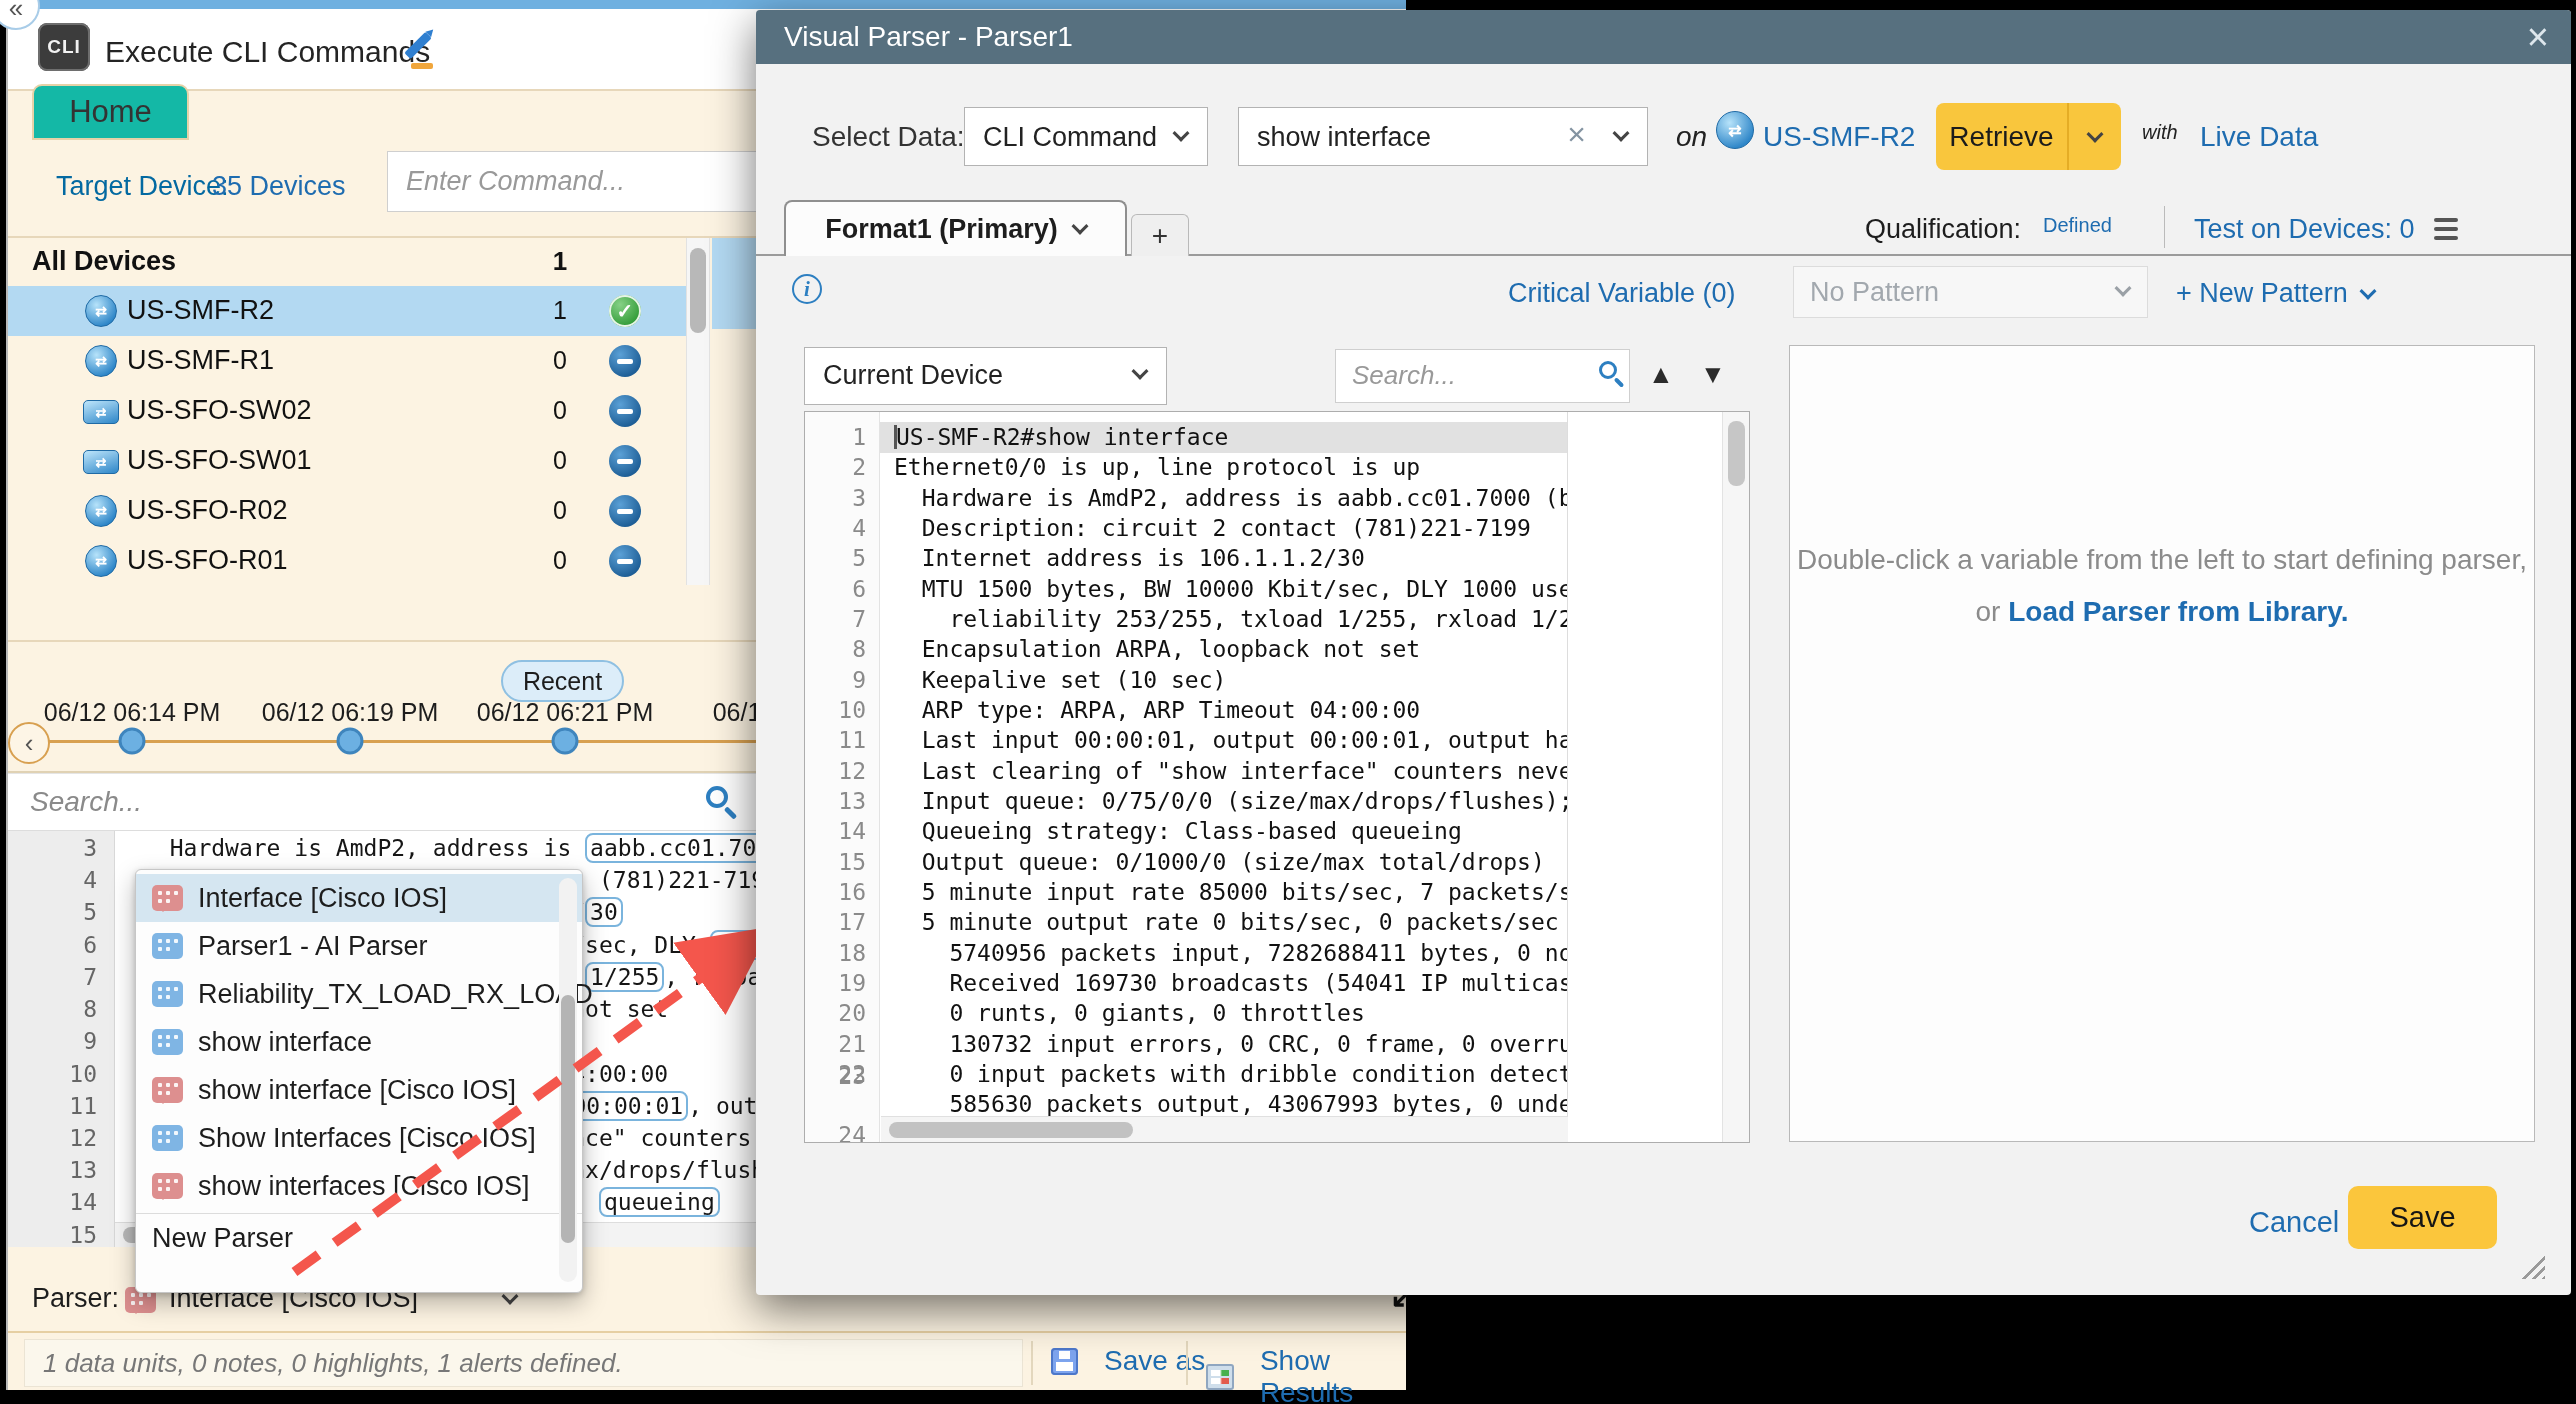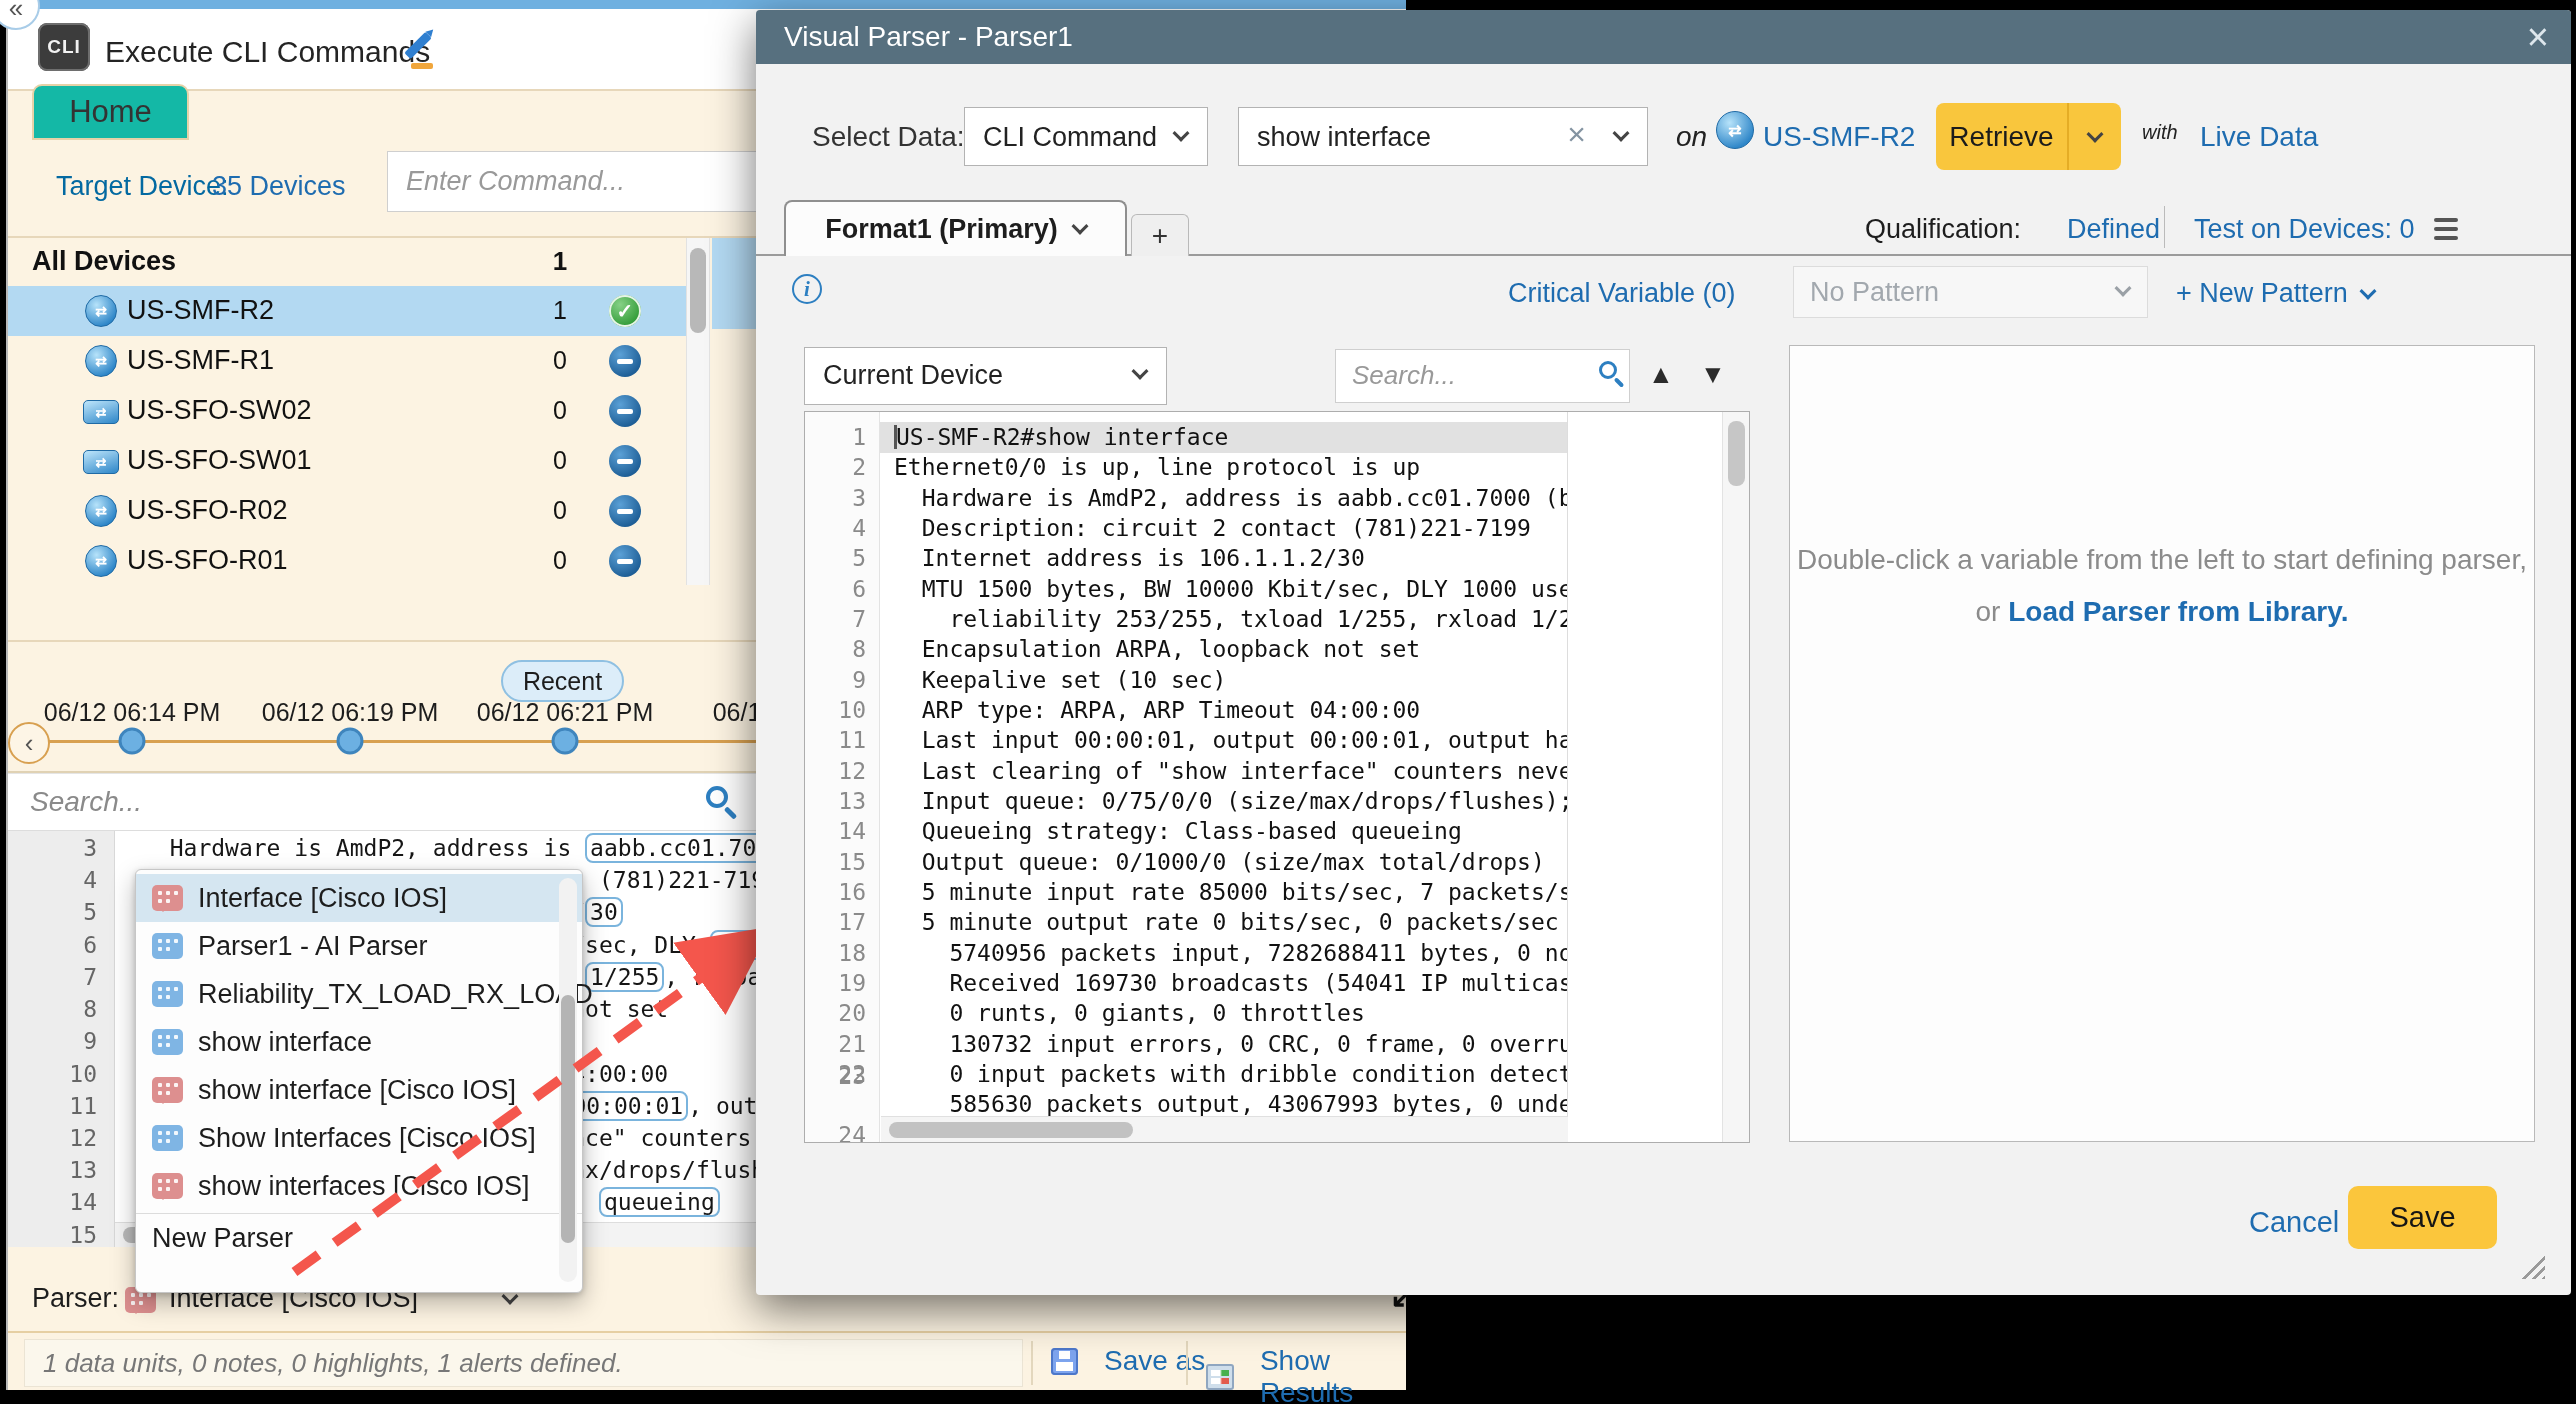--- a/index.html
+++ b/index.html
@@ -199,21 +199,21 @@
 
   .m-tabline { position:absolute; left:0; top:244px; width:100%; height:2px; background:#9b9b9b; }
   .m-tab { position:absolute; left:28px; top:190px; width:343px; height:56px; background:#fcfcfc;
            border:2px solid #8f8f8f; border-bottom:none; border-radius:8px 8px 0 0;
            display:flex; align-items:center; justify-content:center; gap:16px;
            font-size:27px; font-weight:bold; color:#1d1d1d; z-index:2; }
   .m-tab-add { position:absolute; left:375px; top:204px; width:58px; height:42px; background:#efefef;
            border:1px solid #b9b9b9; border-bottom:none; border-radius:6px 6px 0 0;
            display:flex; align-items:center; justify-content:center; font-size:28px; color:#333; z-index:2;}
   .m-qual-label { position:absolute; left:1109px; top:204px; font-size:27px; color:#1d1d1d; }
-  .m-qual-value { position:absolute; left:1287px; top:204px; font-size:27px; color:#1e6cb0;margin-left:24px; }
+  .m-qual-value { position:absolute; left:1287px; top:204px; font-size:20px; color:#1e6cb0; }
   .m-vdiv { position:absolute; left:1408px; top:196px; width:1px; height:42px; background:#bbb; }
   .m-test { position:absolute; left:1438px; top:204px; font-size:27px; color:#1e6cb0; }
   .hamburger { position:absolute; left:1678px; top:208px; width:24px; height:22px; }
   .hamburger span { display:block; height:4px; background:#555; margin-bottom:5px; border-radius:2px; }
 
   .info-icon { position:absolute; left:36px; top:264px; width:30px; height:30px; border-radius:50%;
                border:2px solid #2d7fc1; color:#2d7fc1; font-size:21px; font-weight:bold;
                display:flex; align-items:center; justify-content:center; font-style:italic;
                font-family:"Liberation Serif", serif; }
   .m-critvar { position:absolute; left:752px; top:268px; font-size:27px; color:#1e6cb0; }

